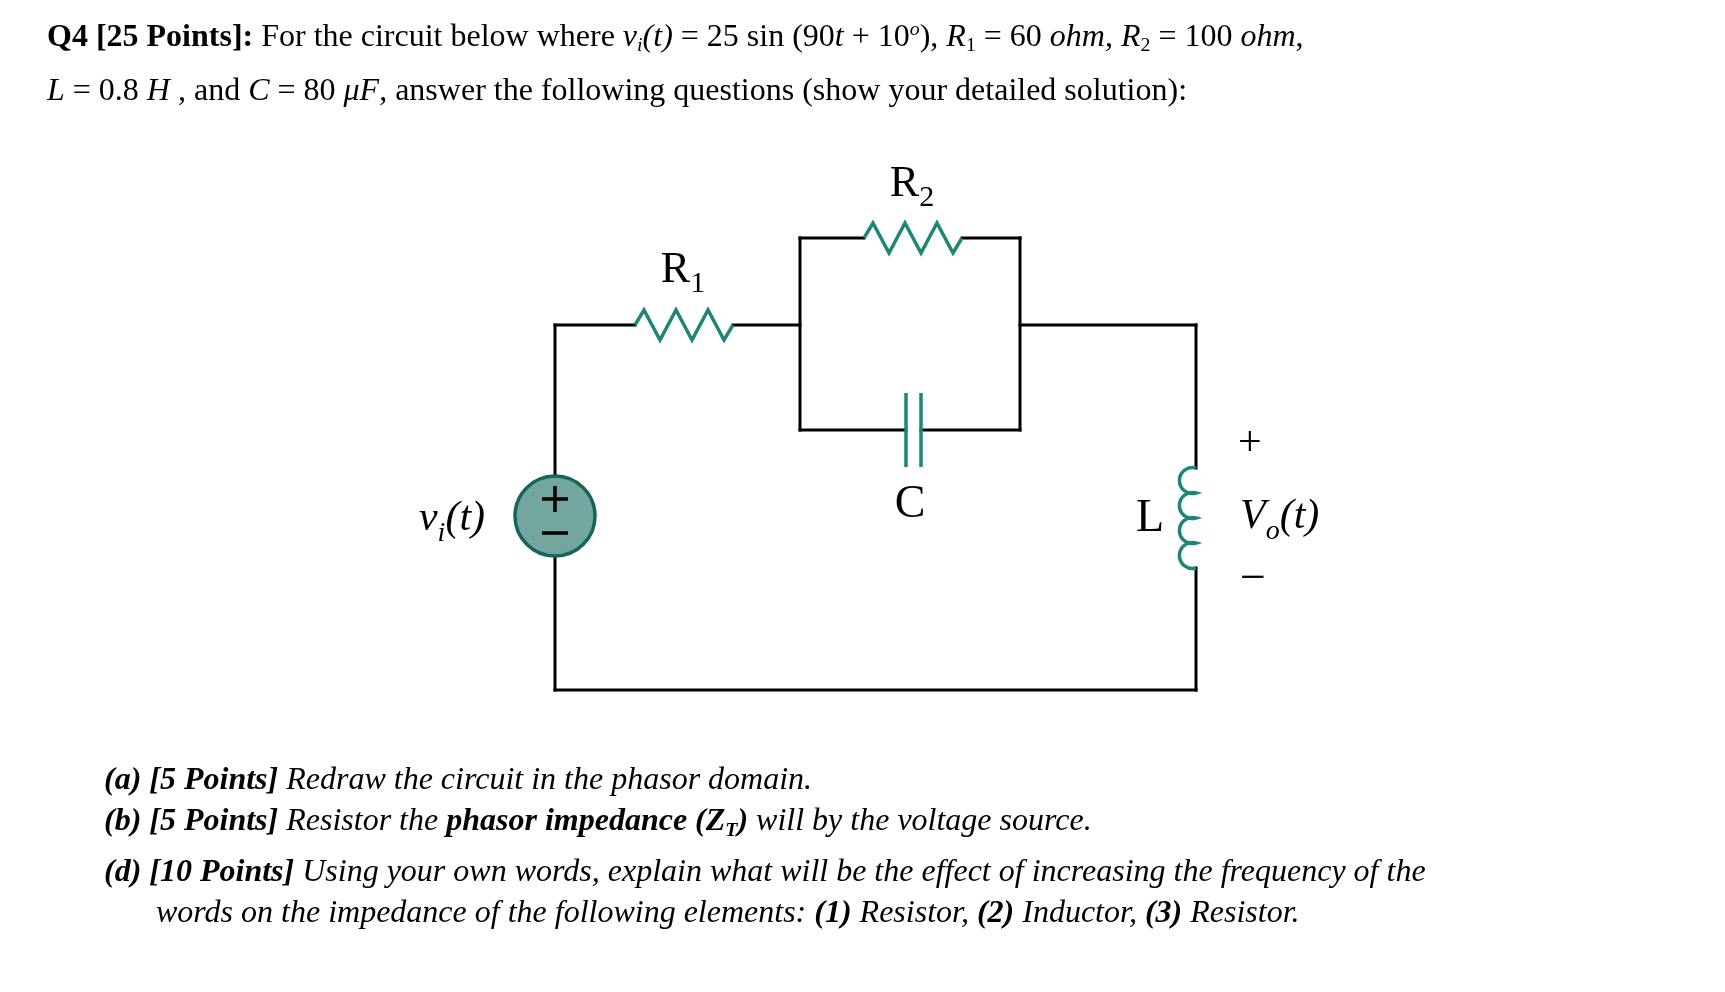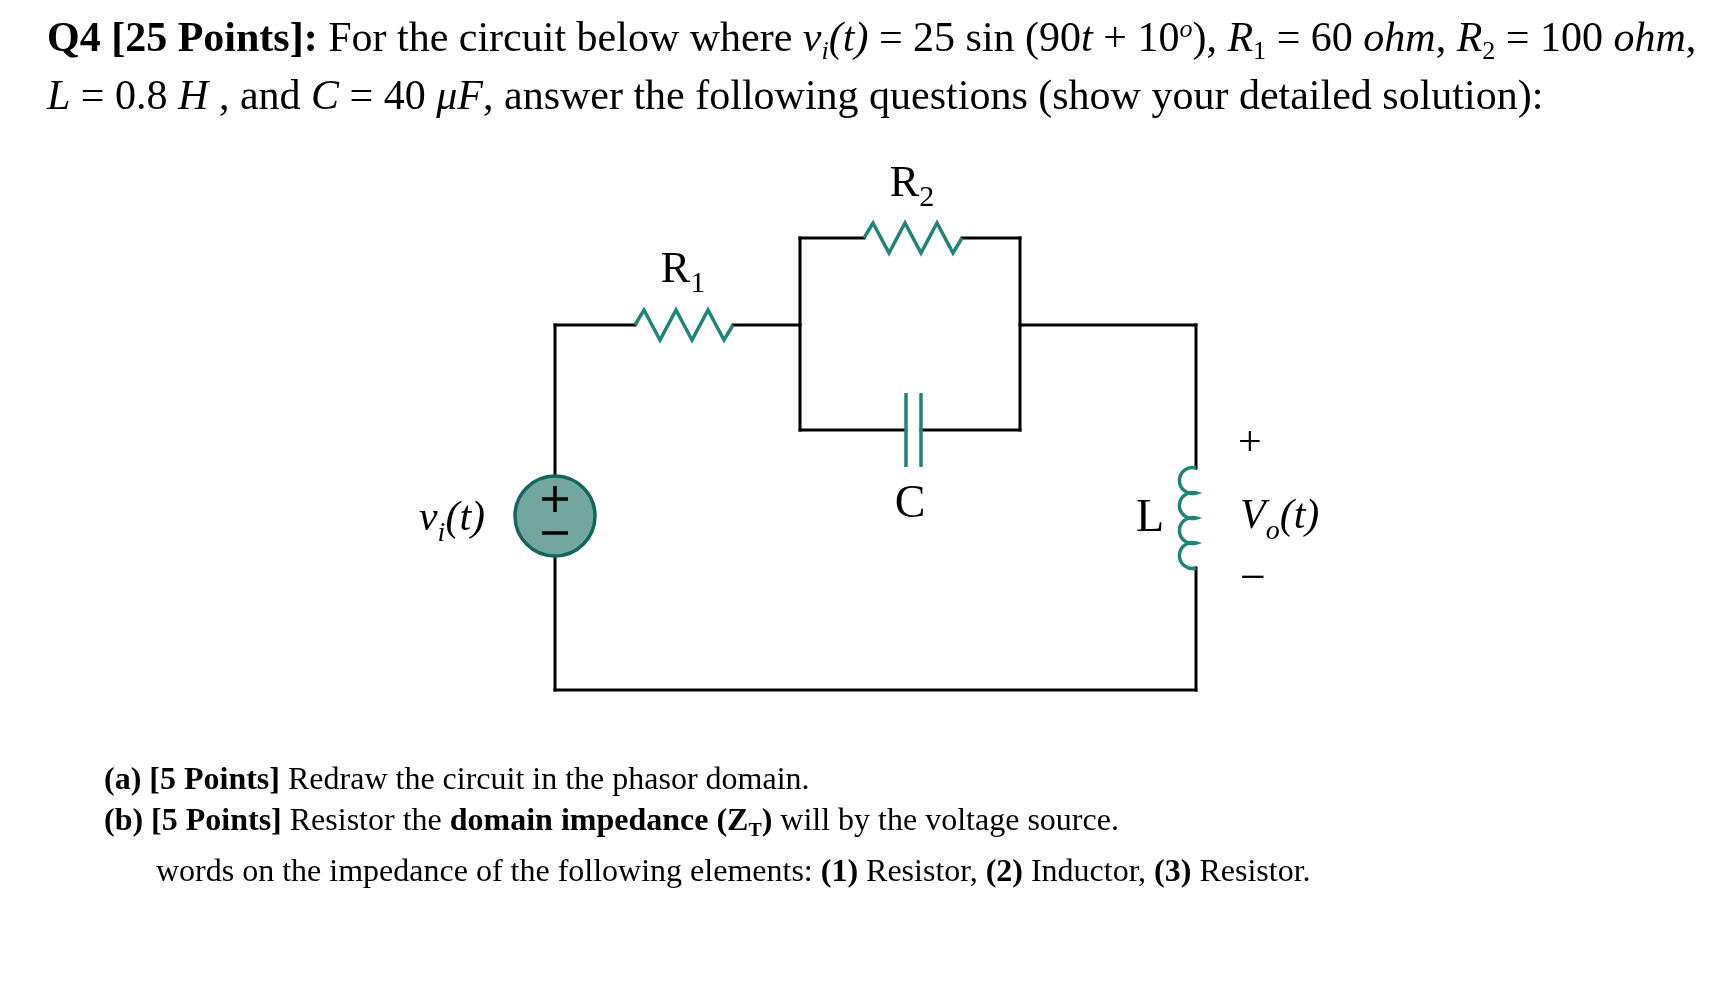--- a/index.html
+++ b/index.html
@@ -1,37 +1,37 @@
 <!DOCTYPE html>
 <html><head>
 <meta charset="utf-8">
 <style>
   html,body{margin:0;padding:0;background:#ffffff;}
   body{width:1725px;height:992px;font-family:"Liberation Serif",serif;color:#000;}
   .page{position:relative;width:1725px;height:992px;overflow:hidden;background:#fff;}
-  .header{position:absolute;left:47px;top:6px;width:1650px;font-size:42px;line-height:45px;}
+  .header{position:absolute;left:47px;top:6px;width:1650px;font-size:32px;line-height:45px;}
   .hline{white-space:nowrap;}
   .questions{position:absolute;left:104px;top:758px;font-size:32px;line-height:41px;width:1560px;}
-  .qline{white-space:nowrap;}
+  .qline{white-space:nowrap;font-style:italic;}
   .q-cont{padding-left:52px;}
   .b{font-weight:700;}
   .i{font-style:italic;}
   .sb{font-size:0.62em;vertical-align:-0.28em;}
   .sp{font-size:0.62em;vertical-align:0.55em;}
   svg.circuit{position:absolute;left:380px;top:130px;}
   svg text{font-family:"Liberation Serif",serif;fill:#000;}
 </style>
 </head>
 <body>
 
 <div class="page">
 
   <div class="header">
     <div class="hline"><span class="b">Q4 [25 Points]: </span><span>For the circuit below where </span><span class="i">v</span><span class="i sb">i</span><span class="i">(t)</span><span> = 25 sin (90</span><span class="i">t</span><span> + 10</span><span class="i sp">o</span><span>), </span><span class="i">R</span><span class="sb">1</span><span> = 60 </span><span class="i">ohm</span><span>, </span><span class="i">R</span><span class="sb">2</span><span> = 100 </span><span class="i">ohm</span><span>,</span></div>
-    <div class="hline"><span class="i">L</span><span> = 0.8 </span><span class="i">H</span><span> , and </span><span class="i">C</span><span> = 40 </span><span class="i">μF</span><span>, answer the following questions (show your detailed solution):</span></div>
+    <div class="hline"><span class="i">L</span><span> = 0.8 </span><span class="i">H</span><span> , and </span><span class="i">C</span><span> = 80 </span><span class="i">μF</span><span>, answer the following questions (show your detailed solution):</span></div>
   </div>
 
   <svg class="circuit" width="980" height="600" viewBox="380 130 980 600">
 
     <g fill="none" stroke-width="3" stroke-linecap="square" stroke="#000000">
       <path d="M555 476 L555 325"></path>
       <path d="M555 556 L555 690"></path>
       <path d="M555 325 H635"></path>
       <path d="M733 325 H800"></path>
       <path d="M800 238 V430"></path>
@@ -79,17 +79,18 @@
 
     <text x="1240" y="528" font-size="42" font-style="italic">
       <tspan>V</tspan><tspan dy="11" font-size="28">o</tspan><tspan dy="-11">(t)</tspan>
     </text>
 
     <text x="1240" y="592" font-size="46">−</text>
   </svg>
 
   <div class="questions">
     <div class="qline"><span class="b">(a) [5 Points]</span><span> Redraw the circuit in the phasor domain.</span></div>
-    <div class="qline"><span class="b">(b) [5 Points]</span><span> Resistor the </span><span class="b">domain impedance (Z</span><span class="b sb">T</span><span class="b">)</span><span> will by the voltage source.</span></div>
+    <div class="qline"><span class="b">(b) [5 Points]</span><span> Resistor the </span><span class="b">phasor impedance (Z</span><span class="b sb">T</span><span class="b">)</span><span> will by the voltage source.</span></div>
+    <div class="qline"><span class="b">(d) [10 Points]</span><span> Using your own words, explain what will be the effect of increasing the frequency of the</span></div>
     <div class="qline q-cont"><span>words on the impedance of the following elements: </span><span class="b">(1)</span><span> Resistor, </span><span class="b">(2)</span><span> Inductor, </span><span class="b">(3)</span><span> Resistor.</span></div>
   </div>
 
 </div>
 
 </body></html>

